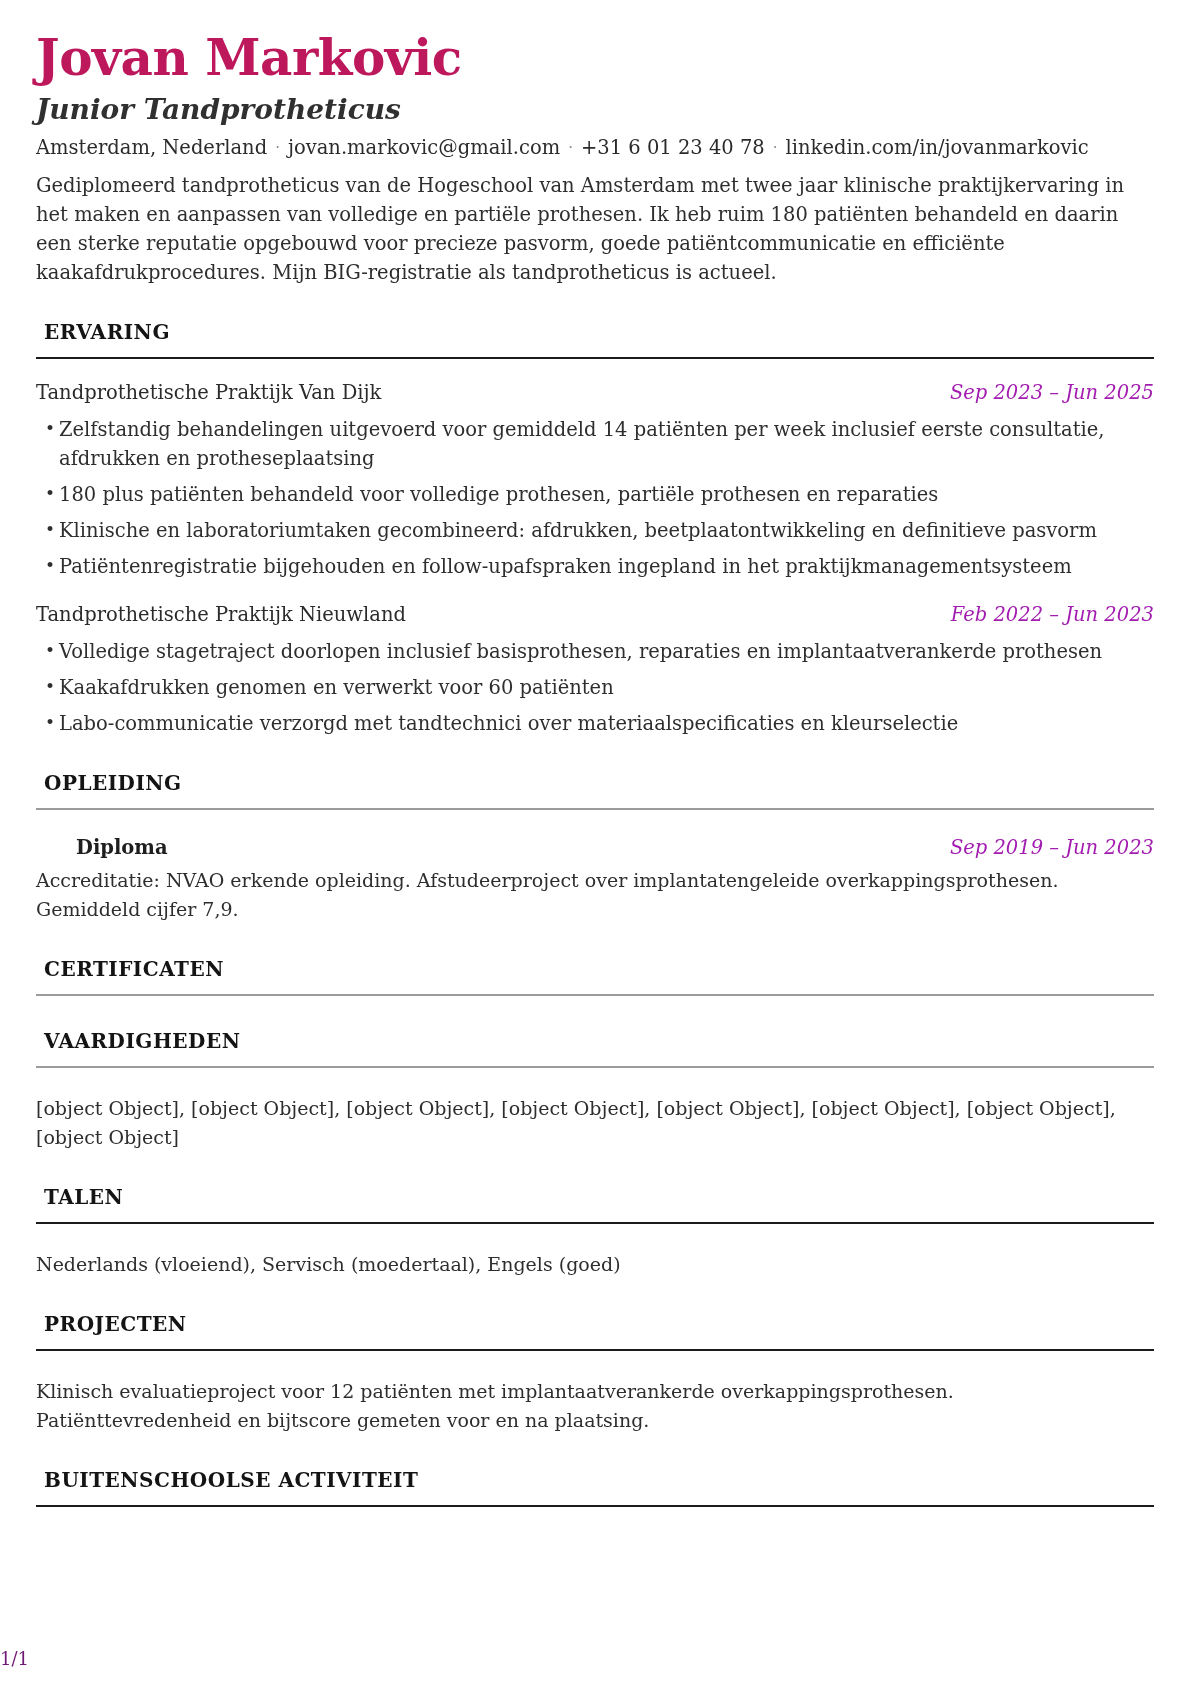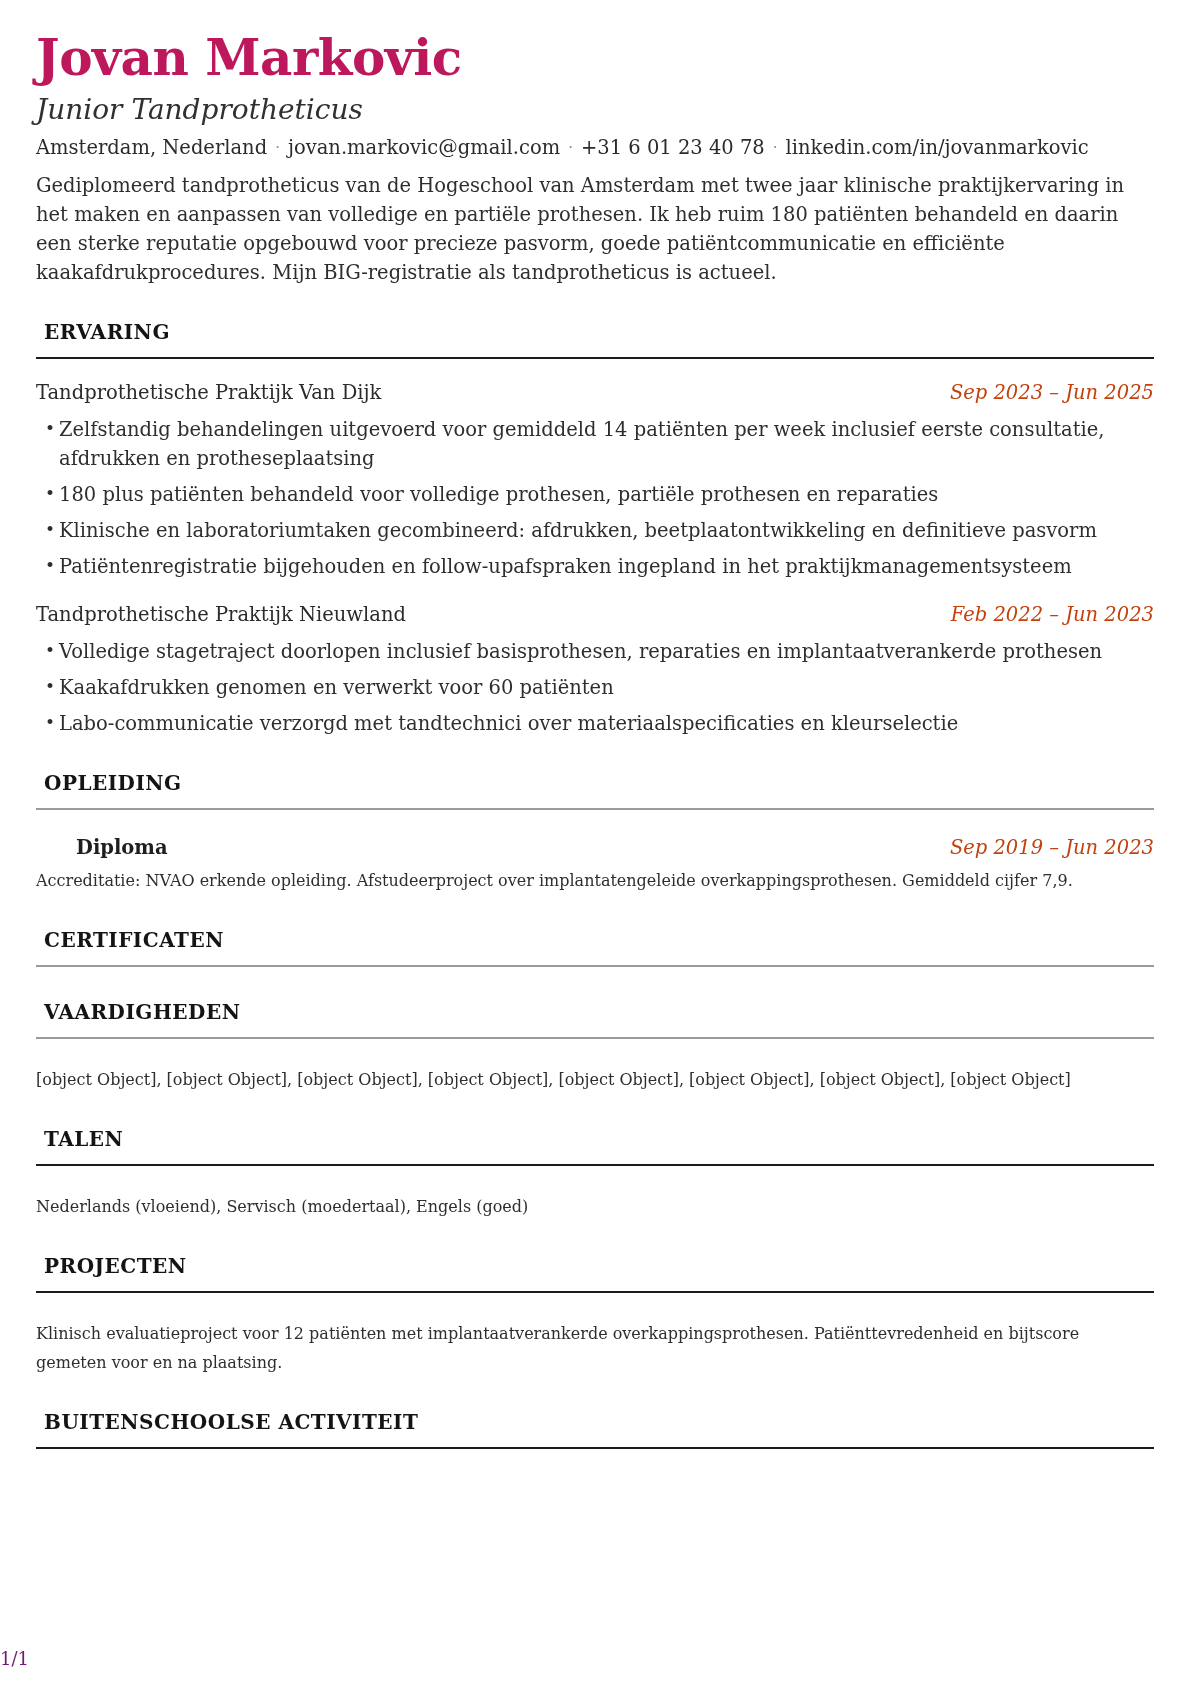--- a/index.html
+++ b/index.html
@@ -21,20 +21,21 @@
     font-weight: 800;
     letter-spacing: -0.5px;
     line-height: 1.1;
     color: #be185d;
   }
   .subtitle {
     margin-top: 8px;
     font-style: italic;
     font-size: 28px;
     color: #303030;
+    font-weight: bold;
   }
   .contact {
     margin-top: 10px;
     font-size: 19.5px;
     color: #2b2b2b;
     white-space: nowrap;
   }
   .sep {
     color: #8a8a8a;
     font-size: 15px;
@@ -71,21 +72,21 @@
     justify-content: space-between;
     align-items: baseline;
     font-size: 19.5px;
     line-height: 28px;
   }
   .company { color: #2b2b2b; }
   .degree { font-weight: 700; color: #1e1e1e; }
   .dates {
     font-style: italic;
     font-size: 19.5px;
-    color: #c2410c;
+    color: #a21caf;
     white-space: nowrap;
     margin-left: 24px;
   }
   ul.bullets { list-style: none; margin: 8px 0 0 0; padding: 0; }
   ul.bullets li {
     position: relative;
     padding-left: 23px;
     font-size: 19.5px;
     line-height: 29px;
     margin-bottom: 7px;
@@ -95,21 +96,21 @@
   ul.bullets li::before {
     content: "\2022";
     position: absolute;
     left: 9px;
     top: -1px;
     font-size: 17px;
     color: #2e2e2e;
   }
   .body-text {
     margin: 26px 0 0 0;
-    font-size: 16px;
+    font-size: 19px;
     line-height: 29px;
     hyphens: auto;
   }
   .body-text.tight { margin-top: 4px; }
   .degree-row { margin-top: 24px; margin-left: 40px; }
 
   footer.page-footer {
     position: absolute;
     left: 0; right: 0;
     bottom: 14px;

